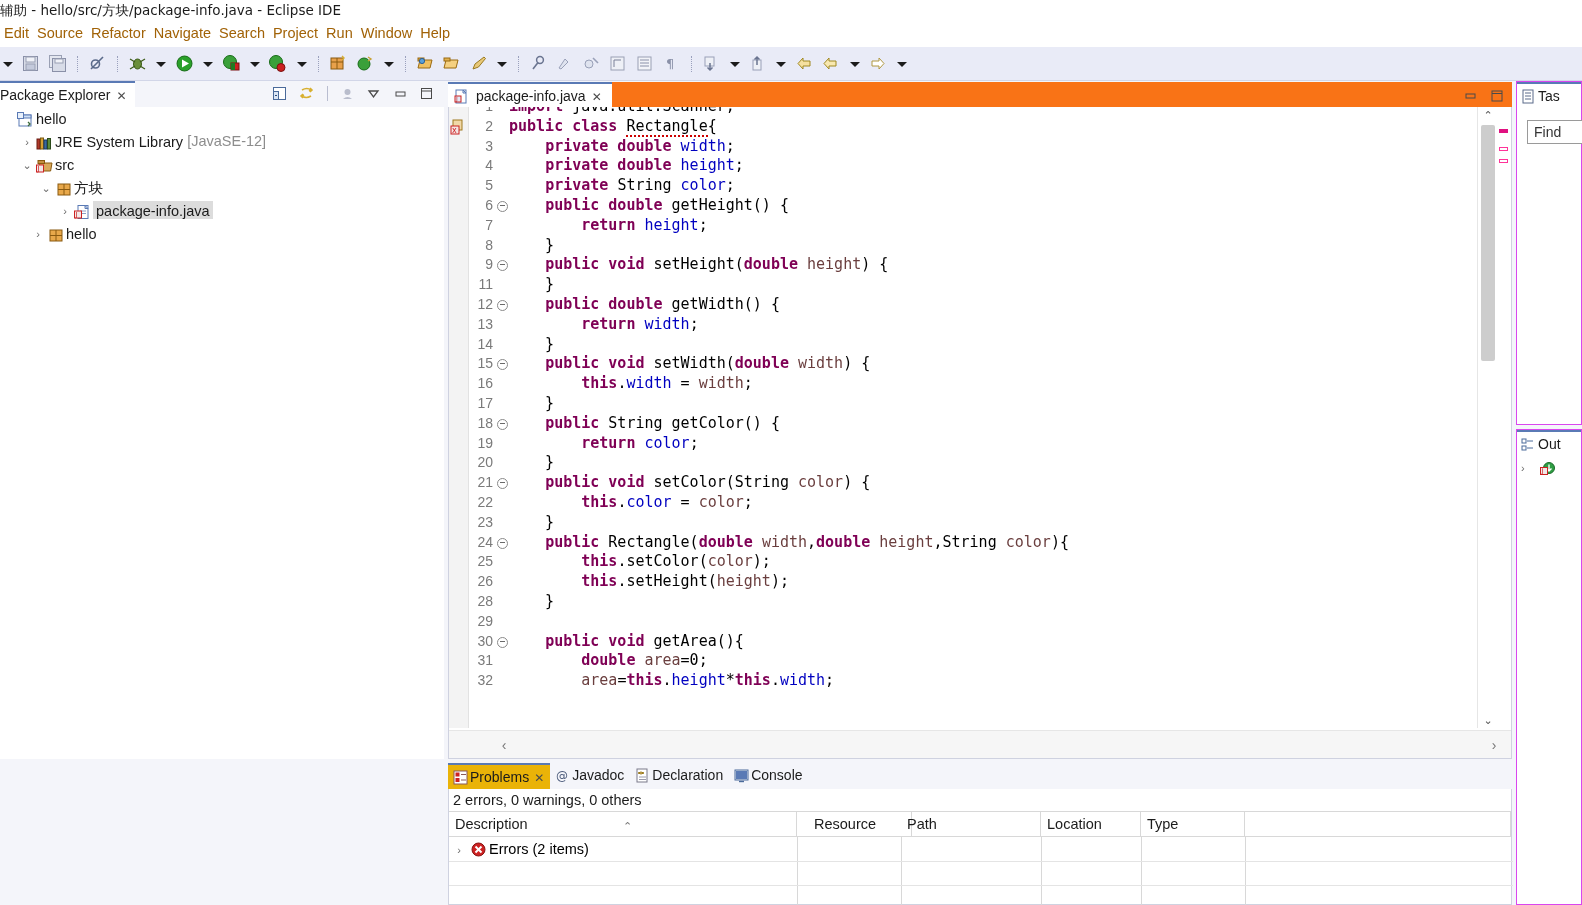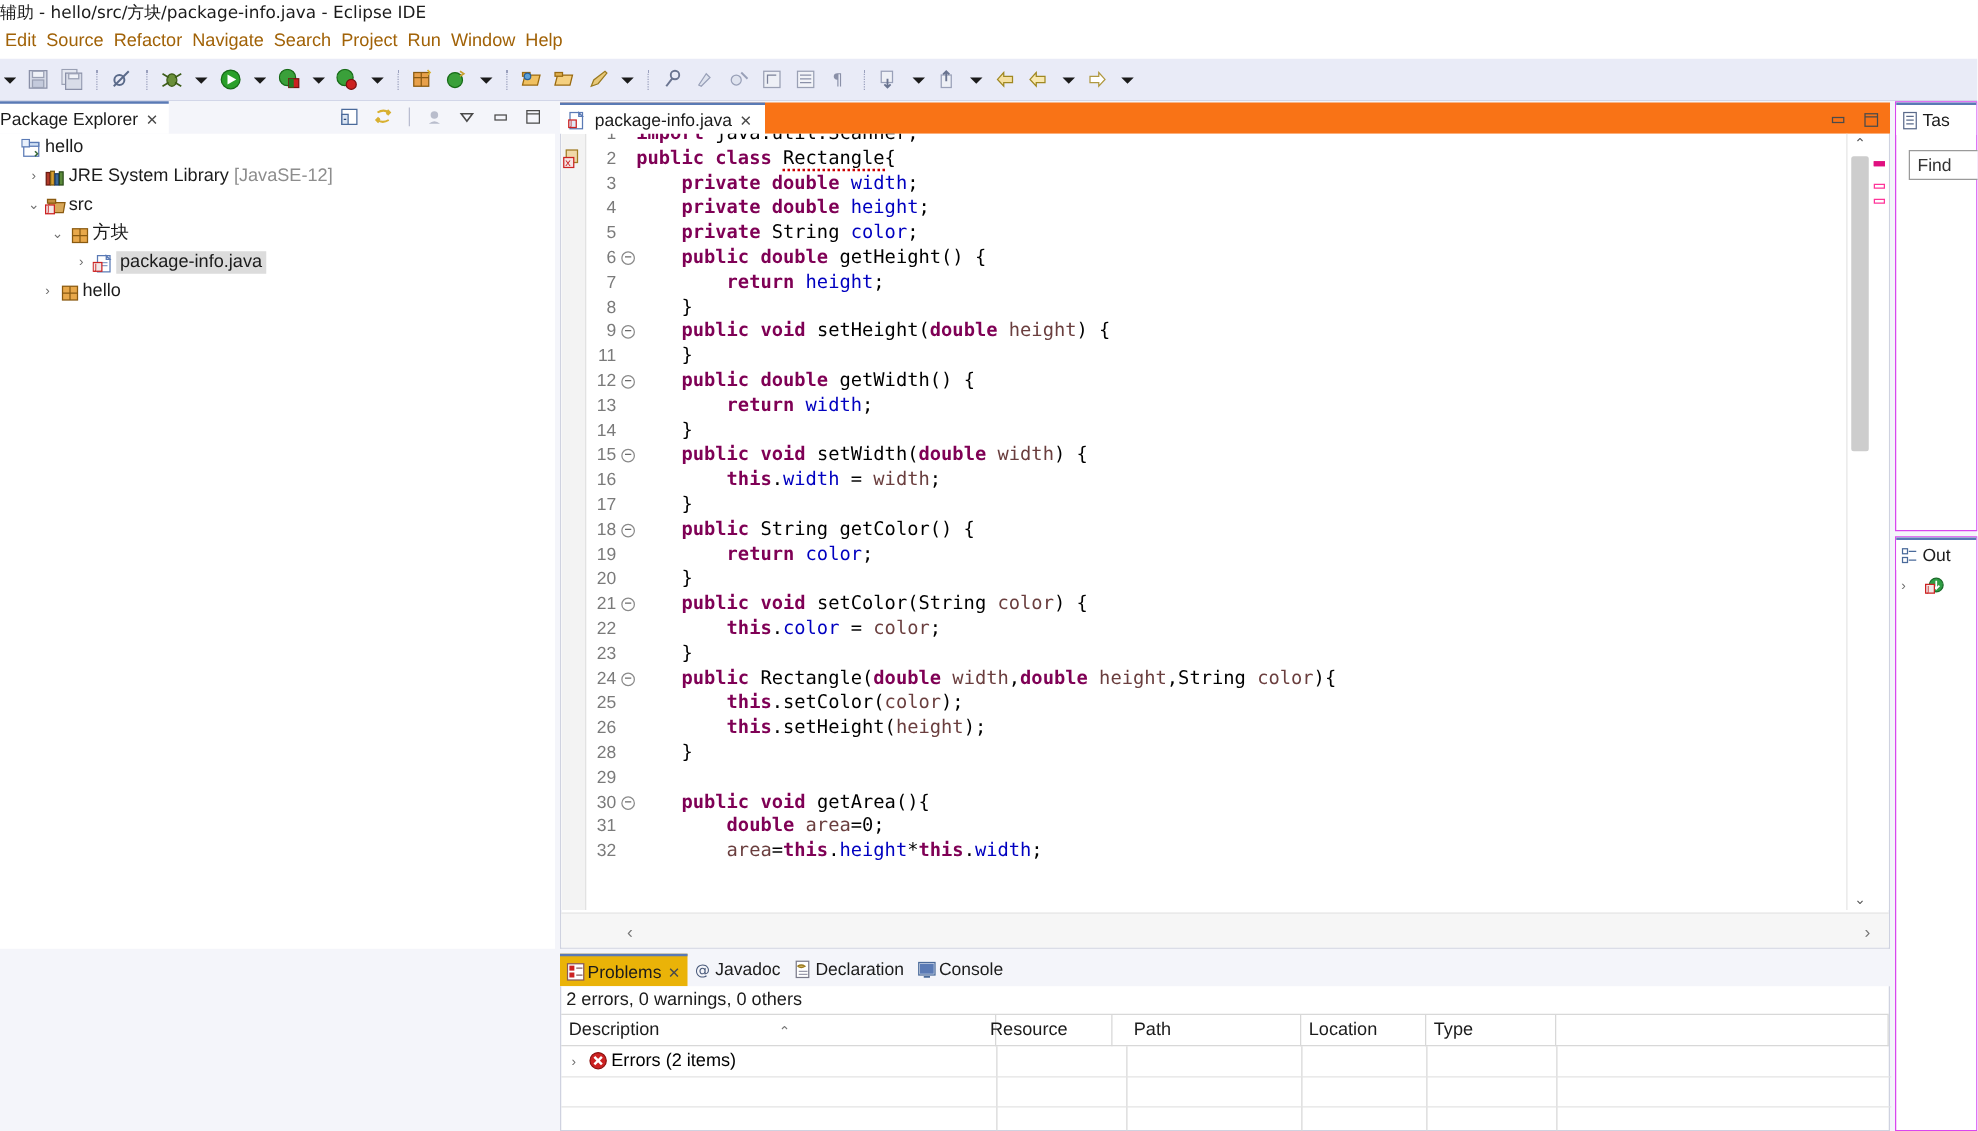--- a/index.html
+++ b/index.html
@@ -602,21 +602,21 @@
                 <line x1="4" y1="11.5" x2="11" y2="11.5" stroke="#9a9aaa"></line>
               </svg></span><span>Declaration</span></div><div class="btab"><span class="bi"><svg width="15" height="15" viewBox="0 0 15 15">
                 <rect x="1" y="2" width="13" height="10" fill="#dfe6f2" stroke="#4a6a9a"></rect>
                 <rect x="2" y="3" width="11" height="8" fill="#5a7ab5"></rect>
                 <line x1="5" y1="13.5" x2="10" y2="13.5" stroke="#4a6a9a" stroke-width="1.4"></line>
               </svg></span><span>Console</span></div></div>
       <div class="bbody">
         <div class="bsummary">2 errors, 0 warnings, 0 others</div>
         <div class="bheader" id="problems-header">
             <div class="bhcell" style="left: 0px; width: 348px;"><span>Description</span><span class="sortarrow" style="left: 174px;">⌃</span></div>
-            <div class="bhcell" style="left: 337px; width: 104px;"><span>Resource</span></div>
+            <div class="bhcell" style="left: 359px; width: 104px;"><span>Resource</span></div>
             <div class="bhcell" style="left: 452px; width: 140px;"><span>Path</span></div>
             <div class="bhcell" style="left: 592px; width: 100px;"><span>Location</span></div>
             <div class="bhcell" style="left: 692px; width: 104px;"><span>Type</span></div>
             <div class="bhcell" style="left: 796px; width: 266px;"><span></span></div>
           </div>
         <div id="problems-rows">
             <div class="brow"><span class="tw">›</span><span class="ei"><svg width="15" height="15" viewBox="0 0 15 15">
                   <circle cx="7.5" cy="7.5" r="6.5" fill="#cc2222" stroke="#8a1010"></circle>
                   <line x1="4.5" y1="4.5" x2="10.5" y2="10.5" stroke="#fff" stroke-width="2"></line>
                   <line x1="10.5" y1="4.5" x2="4.5" y2="10.5" stroke="#fff" stroke-width="2"></line>

